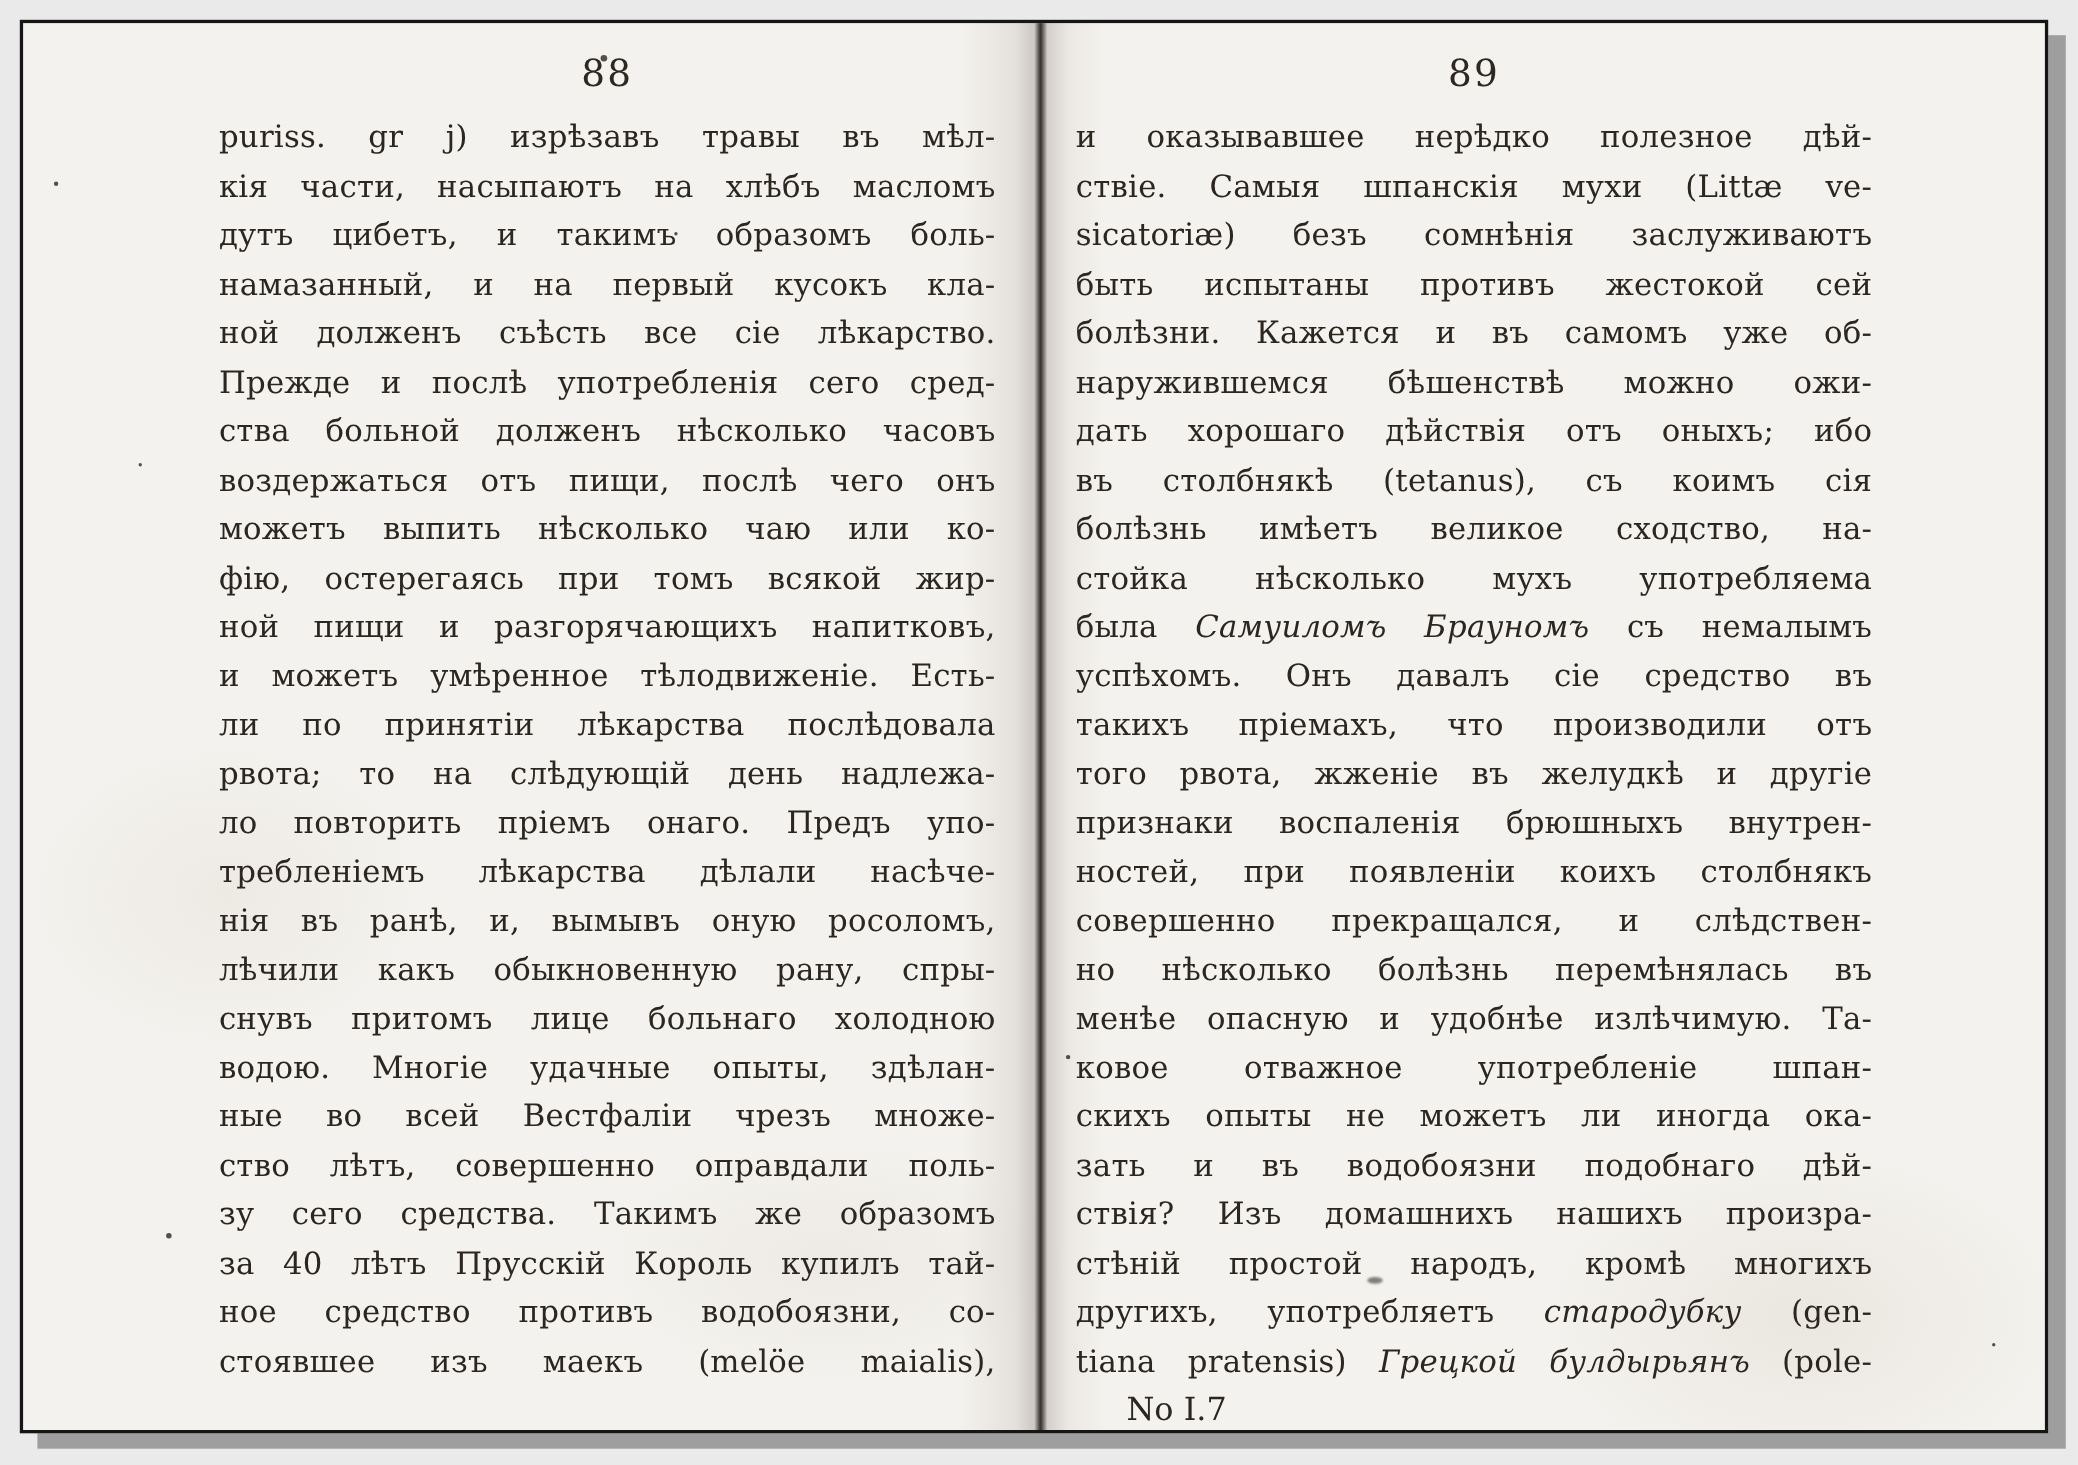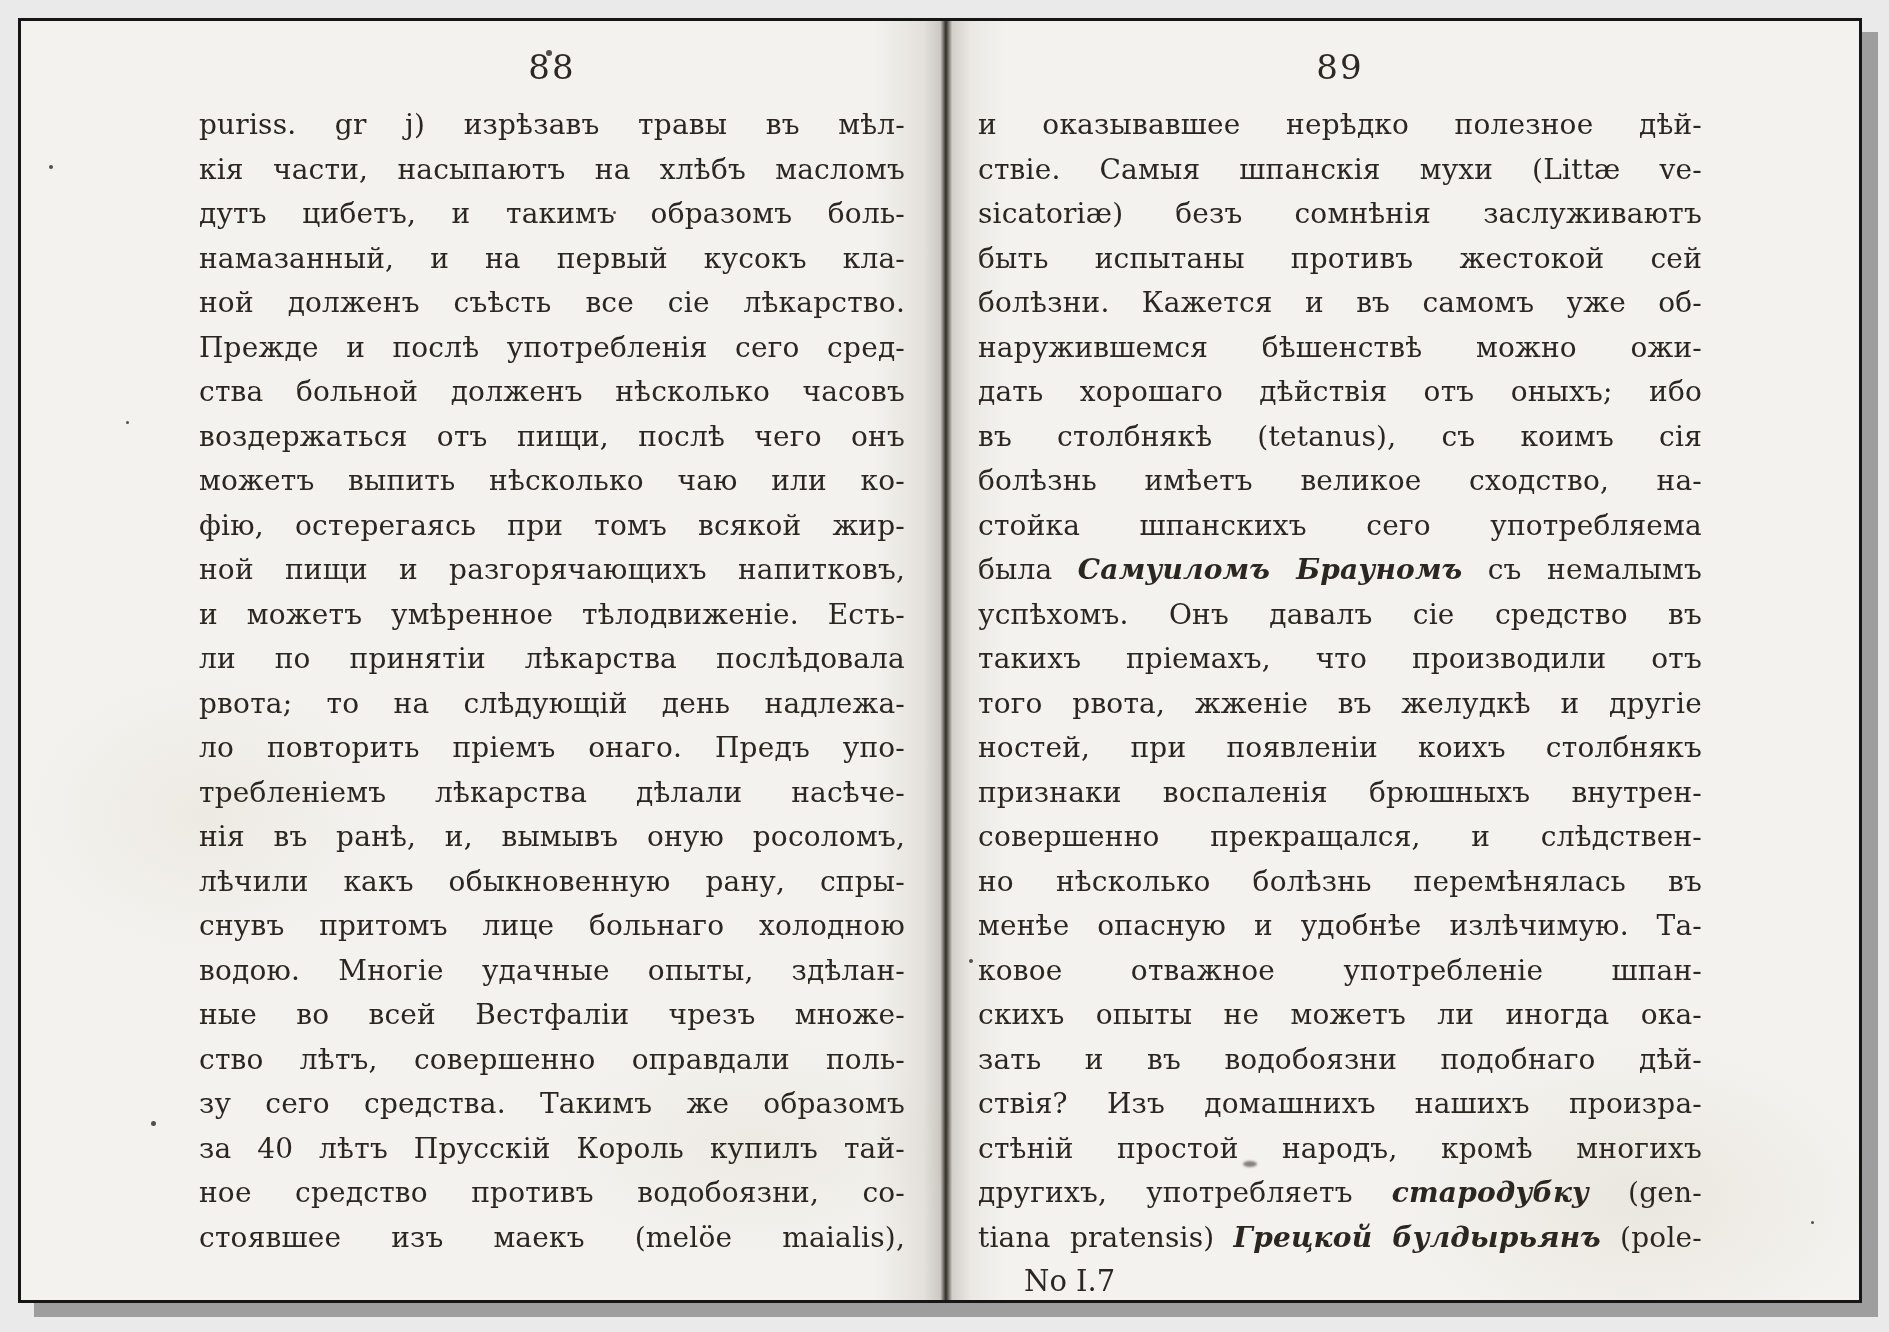--- a/index.html
+++ b/index.html
@@ -42,21 +42,21 @@
     font-size:34px; line-height:40px; height:46px;
     text-align:center; color:#2d2822; letter-spacing:2px;
   }
   .lines { margin-top:10px; font-size:28px; }
   .text-line {
     height:44.5px; line-height:44.5px;
     text-align:justify; text-align-last:justify;
     letter-spacing:0.2px;
     white-space:normal; overflow:visible;
   }
-  .it { font-style:italic;font-weight:bold; }
+  .it { font-style:italic; }
   .footer-row {
     display:flex; justify-content:flex-start;
     padding:0 32px 0 46px;
     font-size:29px; line-height:42px; margin-top:0px;
   }
   .speck {
     position:absolute; display:block;
     background:rgba(30,25,20,0.75); border-radius:50%;
     pointer-events:none;
   }
@@ -111,27 +111,27 @@
     <div class="lines">
         <div class="text-line"><span>и оказывавшее нерѣдко полезное дѣй-</span></div>
         <div class="text-line"><span>ствіе. Самыя шпанскія мухи (Littæ ve-</span></div>
         <div class="text-line"><span>sicatoriæ) безъ сомнѣнія заслуживаютъ</span></div>
         <div class="text-line"><span>быть испытаны противъ жестокой сей</span></div>
         <div class="text-line"><span>болѣзни. Кажется и въ самомъ уже об-</span></div>
         <div class="text-line"><span>наружившемся бѣшенствѣ можно ожи-</span></div>
         <div class="text-line"><span>дать хорошаго дѣйствія отъ оныхъ; ибо</span></div>
         <div class="text-line"><span>въ столбнякѣ (tetanus), съ коимъ сія</span></div>
         <div class="text-line"><span>болѣзнь имѣетъ великое сходство, на-</span></div>
-        <div class="text-line"><span>стойка шпанскихъ сего употребляема</span></div>
+        <div class="text-line"><span>стойка нѣсколько мухъ употребляема</span></div>
         <div class="text-line"><span>была </span><span class="it">Самуиломъ Брауномъ</span><span> съ немалымъ</span></div>
         <div class="text-line"><span>успѣхомъ. Онъ давалъ сіе средство въ</span></div>
         <div class="text-line"><span>такихъ пріемахъ, что производили отъ</span></div>
         <div class="text-line"><span>того рвота, жженіе въ желудкѣ и другіе</span></div>
+        <div class="text-line"><span>признаки воспаленія брюшныхъ внутрен-</span></div>
         <div class="text-line"><span>ностей, при появленіи коихъ столбнякъ</span></div>
-        <div class="text-line"><span>признаки воспаленія брюшныхъ внутрен-</span></div>
         <div class="text-line"><span>совершенно прекращался, и слѣдствен-</span></div>
         <div class="text-line"><span>но нѣсколько болѣзнь перемѣнялась въ</span></div>
         <div class="text-line"><span>менѣе опасную и удобнѣе излѣчимую. Та-</span></div>
         <div class="text-line"><span>ковое отважное употребленіе шпан-</span></div>
         <div class="text-line"><span>скихъ опыты не можетъ ли иногда ока-</span></div>
         <div class="text-line"><span>зать и въ водобоязни подобнаго дѣй-</span></div>
         <div class="text-line"><span>ствія? Изъ домашнихъ нашихъ произра-</span></div>
         <div class="text-line"><span>стѣній простой народъ, кромѣ многихъ</span></div>
         <div class="text-line"><span>другихъ, употребляетъ </span><span class="it">стародубку</span><span> (gen-</span></div>
         <div class="text-line"><span>tiana pratensis) </span><span class="it">Грецкой булдырьянъ</span><span> (pole-</span></div>

